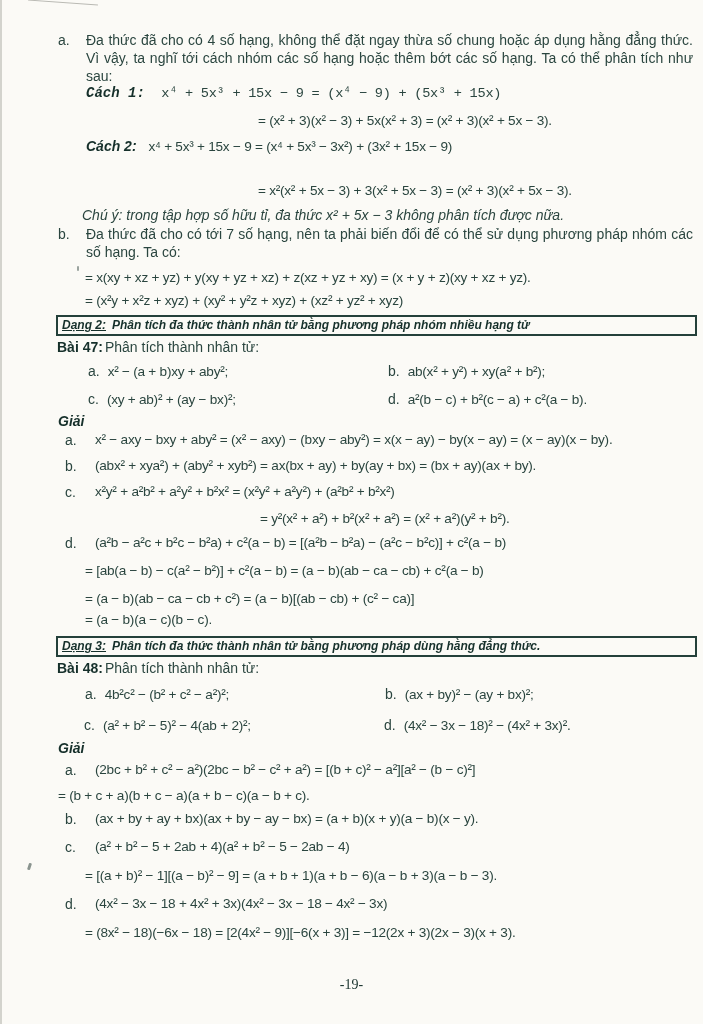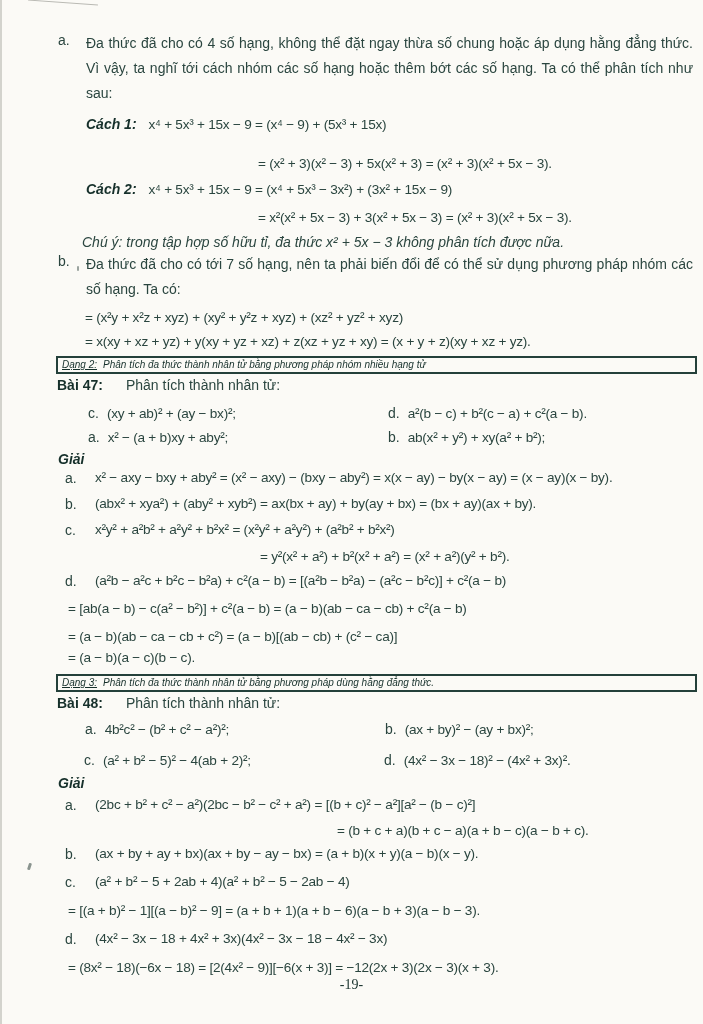--- a/index.html
+++ b/index.html
@@ -22,55 +22,55 @@
     padding:31px 6px 0 58px;
   }
   
   .edge-left{position:absolute;left:0;top:0;width:2px;height:1024px;background:var(--edge);opacity:.8;}
   .edge-top{position:absolute;left:28px;top:2px;width:70px;height:1px;background:#b9b9b3;transform:rotate(4deg);}
   .speck{position:absolute;left:28px;top:863px;width:3px;height:7px;background:#8a948f;transform:rotate(18deg);border-radius:1px;}
   .speck2{position:absolute;left:77px;top:266px;width:2px;height:5px;background:#9aa39e;border-radius:1px;}
 
   .row{display:flex;align-items:flex-start;}
   .marker{flex:0 0 28px;}
-  .ptext{flex:1;text-align:justify;line-height:25px;padding-right:4px;}
+  .ptext{flex:1;text-align:justify;line-height:18px;padding-right:4px;}
   .para{line-height:18.6px;}
 
   .eq{font-size:13.6px;letter-spacing:-0.25px;white-space:nowrap;}
   .eqline{white-space:nowrap;}
   .cach-label{font-weight:bold;font-style:italic;color:var(--ink);margin-right:8px;}
   .ind-cach{margin-left:200px;}
   .ind-eqb1{margin-left:38px;}
   .ind-eqb{margin-left:27px;}
   .note{font-style:italic;margin-left:24px;}
 
   .dang-box{
     border:2px solid var(--border);
     margin-left:-2px;
     padding:1px 12px 2px 4px;
-    font-weight:normal;font-style:italic;
+    font-weight:bold;font-style:italic;
     color:var(--ink);
     white-space:nowrap;
-    font-size:10px;
+    font-size:12px;
   }
   .dang-label{text-decoration:underline;margin-right:6px;}
   .bai-line{margin-left:-1px;}
-  .bai-label{font-weight:bold;color:var(--ink);margin-right:23px;}
+  .bai-label{font-weight:bold;color:var(--ink);margin-right:2px;}
 
   .prob-row{display:flex;}
   .prob{white-space:nowrap;}
   .prob .pm{margin-right:8px;}
   .prob.c1{margin-left:30px;flex:0 0 300px;}
   .prob.c2{margin-left:0;}
   .giai{font-weight:bold;font-style:italic;color:var(--ink);text-align:left;width:630px;}
 
   .sol .marker{flex:0 0 37px;padding-left:7px;}
   .ind-sol-c2{margin-left:202px;}
-  .ind-sol{margin-left:10px;}
-  .ind-48a2{margin-left:279px;}
+  .ind-sol{margin-left:27px;}
+  .ind-48a2{}
 
   .pagenum{
     position:absolute;left:0;right:0;top:977px;
     text-align:center;
     font-family:"Liberation Serif","DejaVu Serif",serif;
     font-size:14px;color:var(--ink);
   }
 </style>
 </head>
 <body>
@@ -79,74 +79,74 @@
   <div class="edge-left"></div>
   <div class="edge-top"></div>
   <div class="speck"></div>
   <div class="speck2"></div>
 
   <div class="row para">
     <span class="marker">a.</span>
     <div class="ptext">Đa thức đã cho có 4 số hạng, không thể đặt ngay thừa số chung hoặc áp dụng hằng đẳng thức. Vì vậy, ta nghĩ tới cách nhóm các số hạng hoặc thêm bớt các số hạng. Ta  có  thể  phân tích như sau:</div>
   </div>
 
-  <div class="eqline" style="margin-top:10px;margin-left:28px;">
+  <div class="eqline" style="margin-left:28px;font-family:Liberation Mono, monospace;">
     <span class="cach-label">Cách 1:</span>
     <span class="eq">x⁴ + 5x³ + 15x − 9 = (x⁴ − 9) + (5x³ + 15x)</span>
   </div>
-  <div class="eqline ind-cach" style="margin-top:23px;">
+  <div class="eqline ind-cach" style="margin-top:11px;">
     <span class="eq">= (x² + 3)(x² − 3) + 5x(x² + 3) = (x² + 3)(x² + 5x − 3).</span>
   </div>
 
   <div class="eqline" style="margin-top:10px;margin-left:28px;">
     <span class="cach-label">Cách 2:</span>
     <span class="eq">x⁴ + 5x³ + 15x − 9 = (x⁴ + 5x³ − 3x²) + (3x² + 15x − 9)</span>
   </div>
-  <div class="eqline ind-cach" style="margin-top:12px;">
+  <div class="eqline ind-cach" style="margin-top:28px;">
     <span class="eq">= x²(x² + 5x − 3) + 3(x² + 5x − 3) = (x² + 3)(x² + 5x − 3).</span>
   </div>
 
   <div class="note" style="margin-top:9px;">Chú ý: trong tập hợp số hữu tỉ, đa thức x² + 5x − 3 không phân tích được nữa.</div>
 
   <div class="row para" style="margin-top:2px;">
     <span class="marker">b.</span>
     <div class="ptext">Đa thức đã cho có tới 7 số hạng, nên ta phải biến đổi để có thể sử dụng phương pháp nhóm các số hạng. Ta có:</div>
   </div>
 
+  <div class="eqline ind-eqb" style="margin-top:8px;">
+    <span class="eq">= x(xy + xz + yz) + y(xy + yz + xz) + z(xz + yz + xy) = (x + y + z)(xy + xz + yz).</span>
+  </div>
   <div class="eqline ind-eqb" style="margin-top:7px;">
     <span class="eq">= (x²y + x²z + xyz) + (xy² + y²z + xyz) + (xz² + yz² + xyz)</span>
   </div>
-  <div class="eqline ind-eqb" style="margin-top:8px;">
-    <span class="eq">= x(xy + xz + yz) + y(xy + yz + xz) + z(xz + yz + xy) = (x + y + z)(xy + xz + yz).</span>
-  </div>
 
   <div class="dang-box" style="margin-top:7px;">
     <span class="dang-label">Dạng 2:</span><span>Phân tích đa thức thành nhân tử bằng phương pháp nhóm nhiều hạng tử</span>
   </div>
 
   <div class="bai-line" style="margin-top:3px;">
     <span class="bai-label">Bài 47:</span><span>Phân tích thành nhân tử:</span>
   </div>
 
+  <div class="prob-row" style="margin-top:8px;">
+    <div class="prob c1">
+      <span class="pm">a.</span><span class="eq">x² − (a + b)xy + aby²;</span>
+    </div>
+    <div class="prob c2">
+      <span class="pm">b.</span><span class="eq">ab(x² + y²) + xy(a² + b²);</span>
+    </div>
+  </div>
   <div class="prob-row" style="margin-top:12px;">
     <div class="prob c1">
       <span class="pm">c.</span><span class="eq">(xy + ab)² + (ay − bx)²;</span>
     </div>
     <div class="prob c2">
       <span class="pm">d.</span><span class="eq">a²(b − c) + b²(c − a) + c²(a − b).</span>
     </div>
   </div>
-  <div class="prob-row" style="margin-top:8px;">
-    <div class="prob c1">
-      <span class="pm">a.</span><span class="eq">x² − (a + b)xy + aby²;</span>
-    </div>
-    <div class="prob c2">
-      <span class="pm">b.</span><span class="eq">ab(x² + y²) + xy(a² + b²);</span>
-    </div>
-  </div>
 
   <div class="giai" style="margin-top:6px;">Giải</div>
 
   <div class="row sol" style="margin-top:3px;">
     <span class="marker">a.</span>
     <span class="eq">x² − axy − bxy + aby² = (x² − axy) − (bxy − aby²) = x(x − ay) − by(x − ay) = (x − ay)(x − by).</span>
   </div>
   <div class="row sol" style="margin-top:10px;">
     <span class="marker">b.</span>
     <span class="eq">(abx² + xya²) + (aby² + xyb²) = ax(bx + ay) + by(ay + bx) = (bx + ay)(ax + by).</span>

